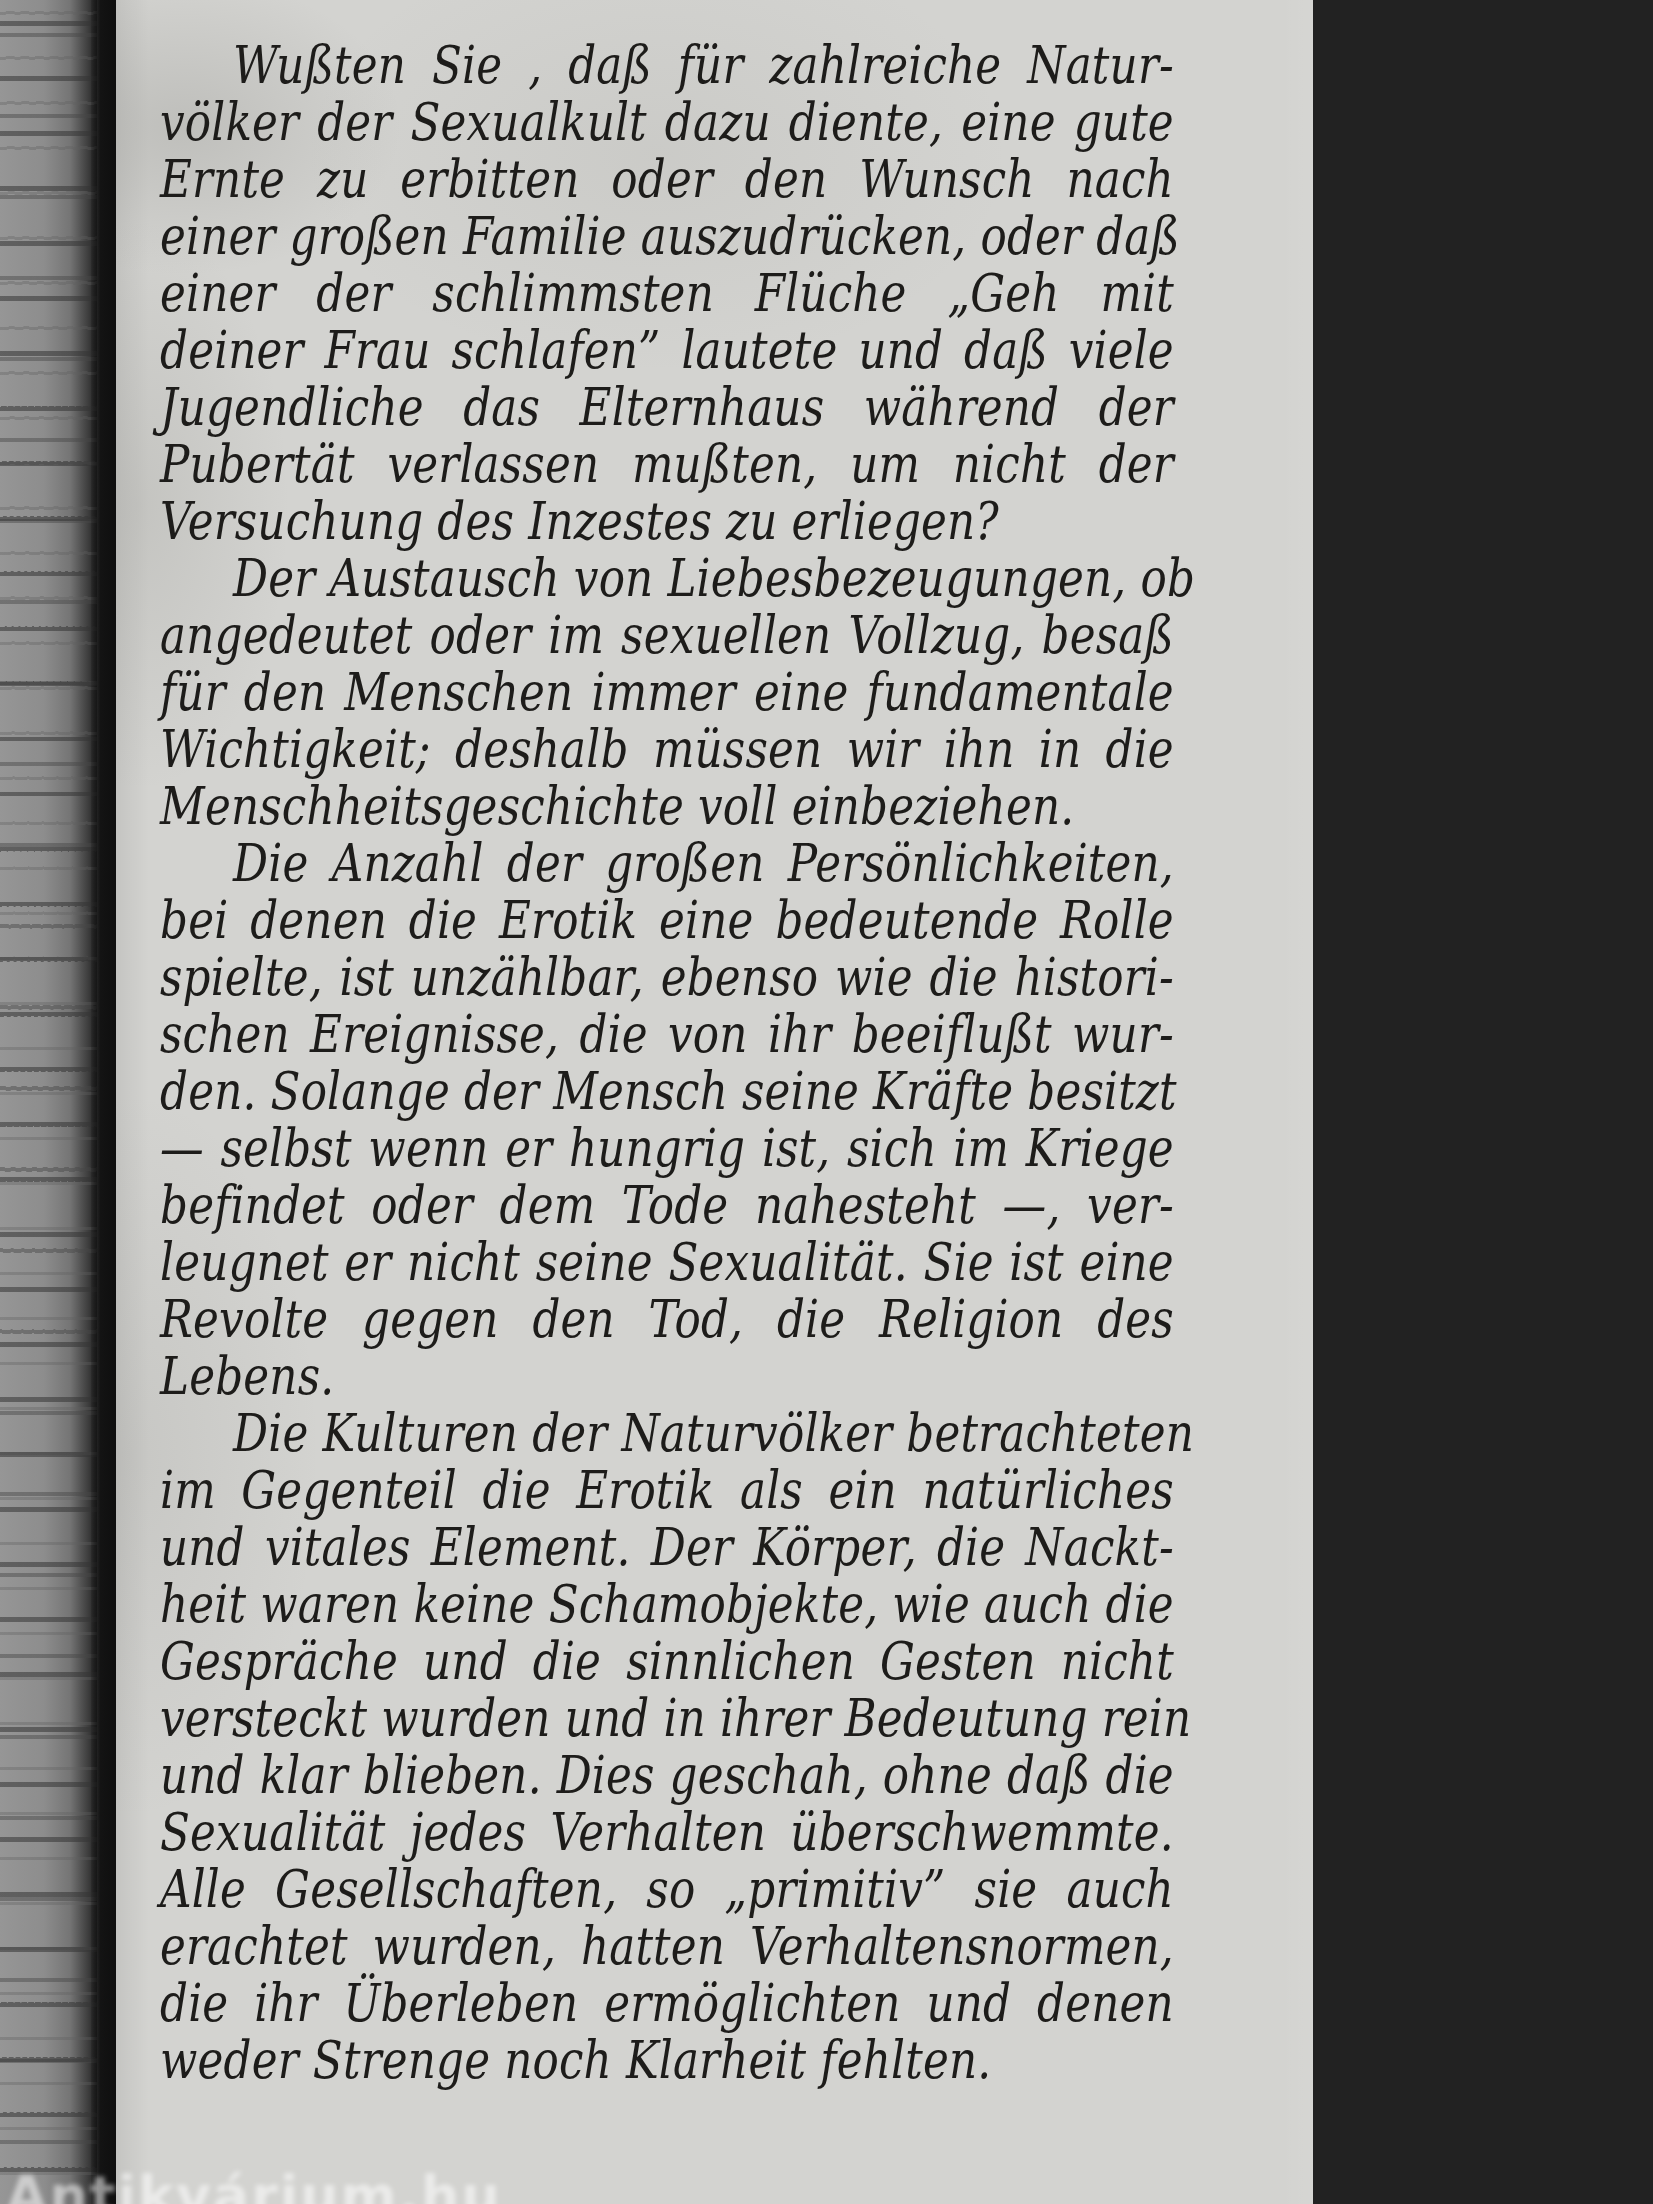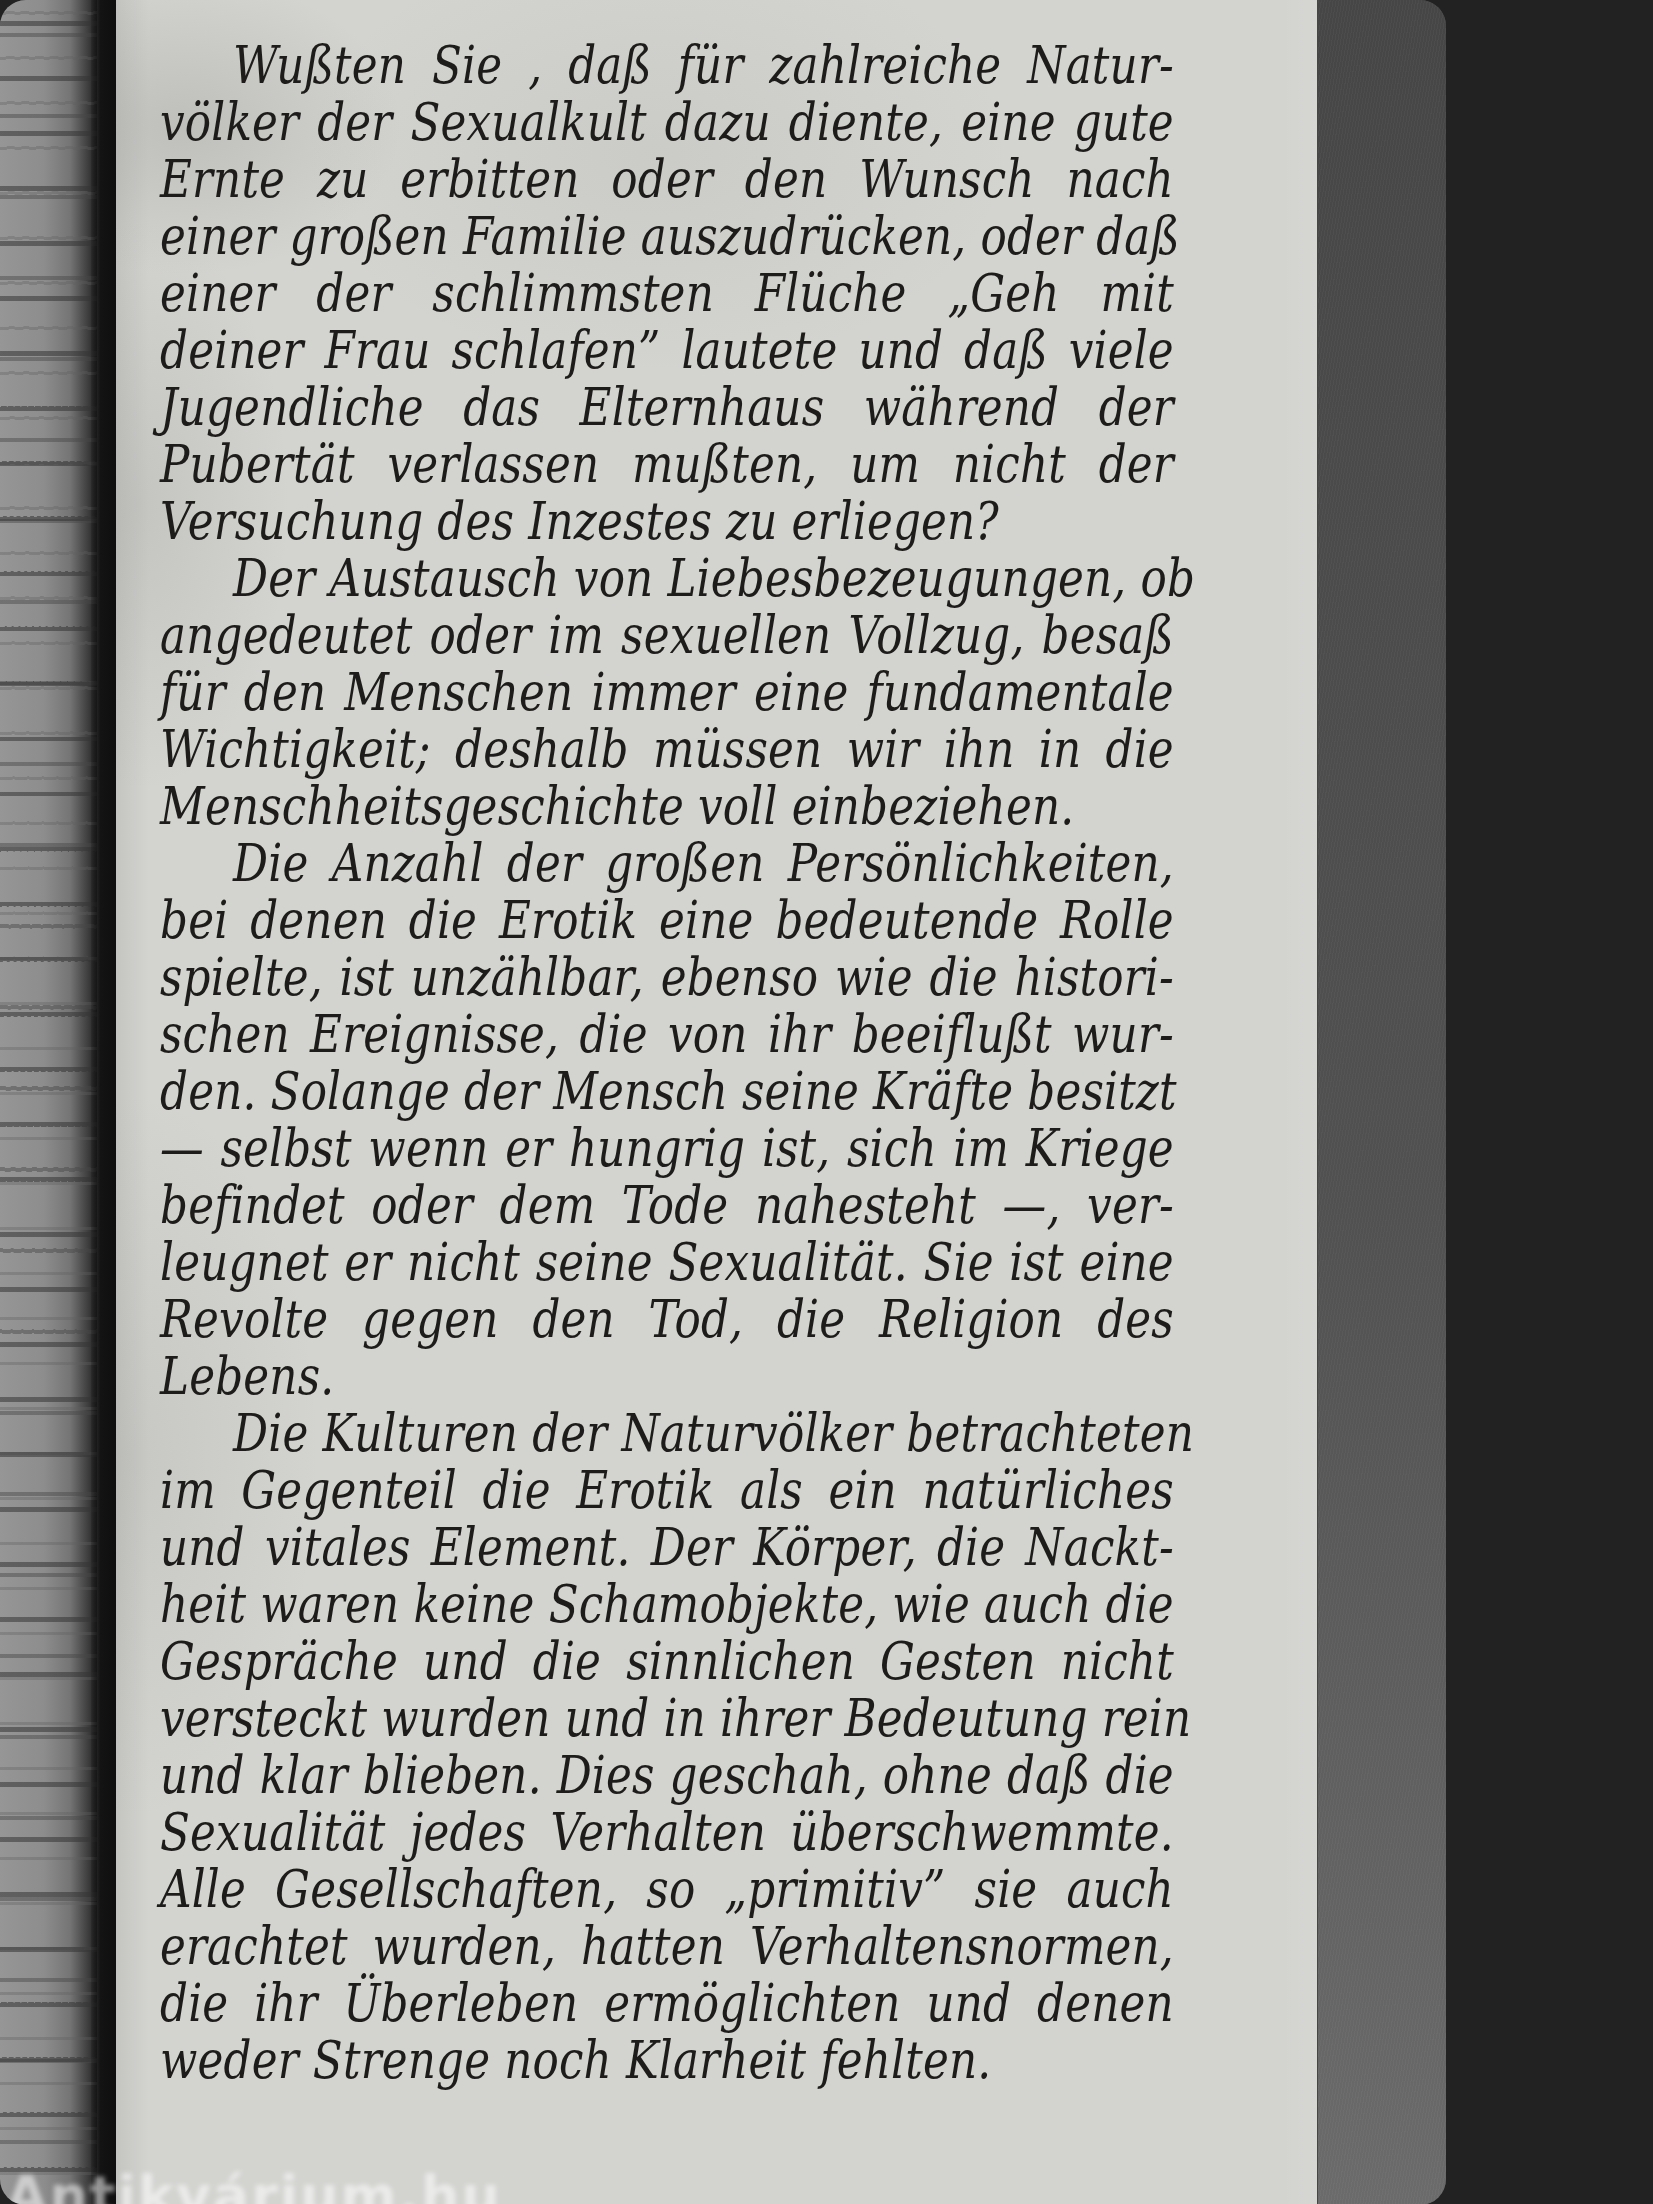--- a/index.html
+++ b/index.html
@@ -6,25 +6,24 @@
     --paper:#d3d3d0;
     --ink:#1d1c1a;
     --backdrop-top:#464646;
     --backdrop-bottom:#6b6b6b;
     --wood:#8f8f8f;
     --edge-shadow:#131313;
   }
   html,body{margin:0;padding:0;background:#222;}
   .photo{
     position:relative;
-    width:1446px;height:2205px;
+    width:1313px;height:2205px;
     overflow:hidden;
     background:var(--backdrop-top);
     font-family:"DejaVu Serif", serif;
-    border-radius:26px;
   }
   
   .backdrop-right{
     position:absolute;top:0;right:0;bottom:0;left:1318px;
     background:
       repeating-linear-gradient(100deg, rgba(255,255,255,0.03) 0 1px, rgba(255,255,255,0) 1px 2.9px),
       linear-gradient(180deg, var(--backdrop-top) 0%, #515151 55%, var(--backdrop-bottom) 100%);
   }
   
   .wood{

